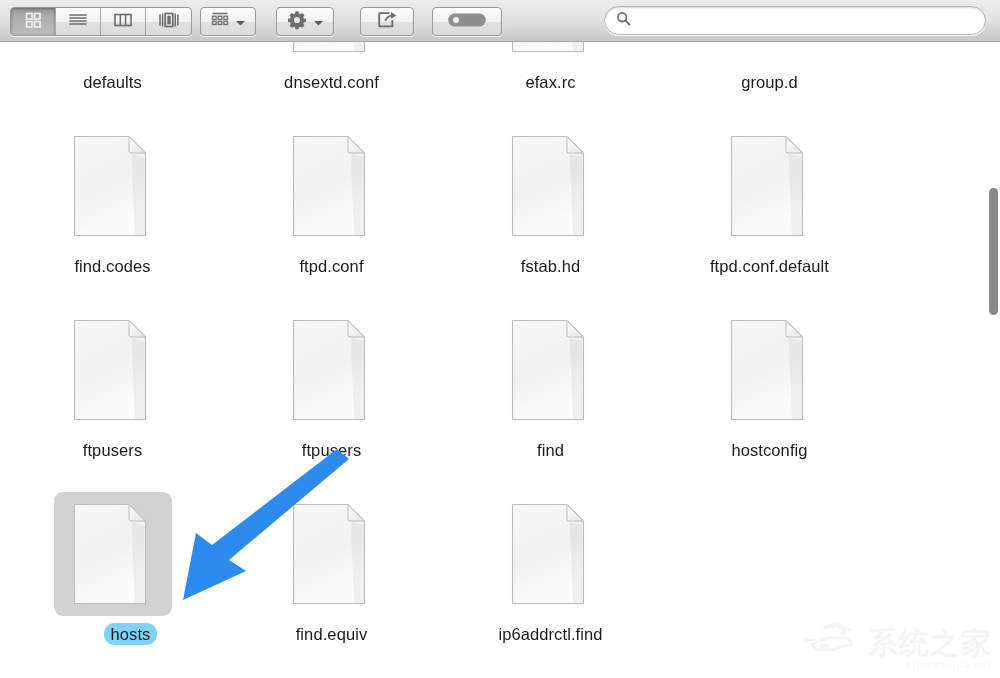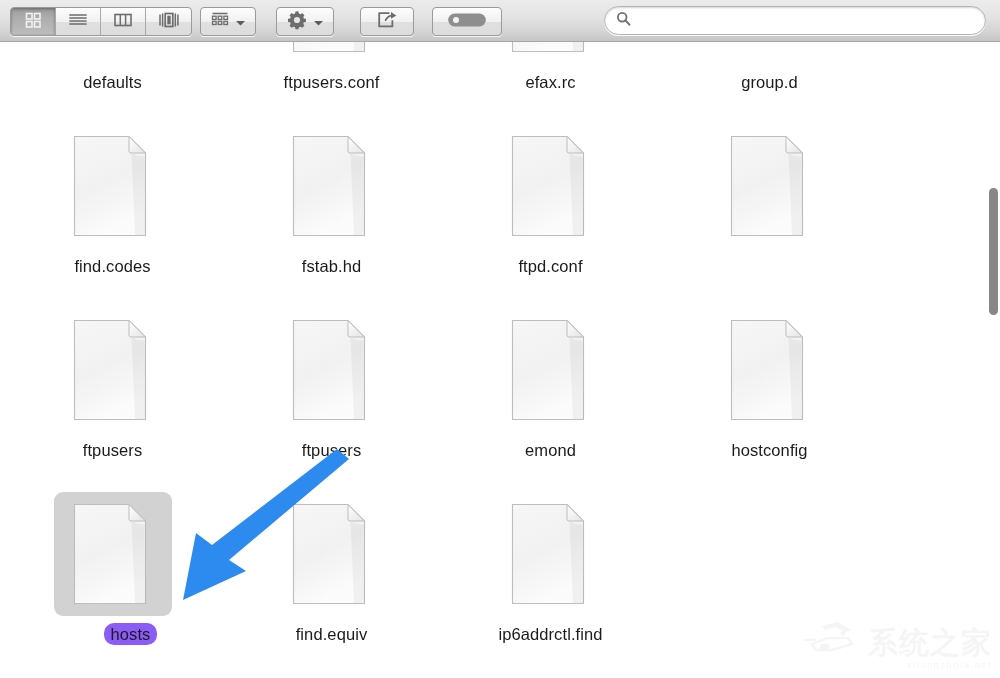--- a/index.html
+++ b/index.html
@@ -158,21 +158,21 @@
     margin-top: 7px;
     font-size: 16.5px;
     color: #1b1b1b;
     line-height: 20px;
     padding: 1px 7px;
     border-radius: 10px;
     white-space: nowrap;
     letter-spacing: 0.1px;
   }
   .file-item.selected .label {
-    background: #8b5cf6;
+    background: #7dd3fc;
     margin-left: 36px;
   }
 
   .file-item.empty .icon-box,
   .file-item.empty .label { visibility: hidden; }
 
   
   #scroll-track {
     position: absolute;
     right: 0;
@@ -384,21 +384,21 @@
           <stop offset="0%" stop-color="#ffffff"></stop>
           <stop offset="100%" stop-color="#e4e4e4"></stop>
         </linearGradient>
       </defs>
       <path d="M2.5 2.5 H57 L73.5 19 V101.5 H2.5 Z" fill="url(#docBody)" stroke="#bdbdbd" stroke-width="1.1"></path>
       <path d="M57 2.5 L73.5 19 H59 q-2 0-2-2 Z" fill="url(#docFold)" stroke="#bdbdbd" stroke-width="1.0"></path>
       <path d="M57 2.5 L73.5 19" stroke="#cccccc" stroke-width="1.0" fill="none"></path>
       <path d="M59.5 19.5 q6 3 13 3 L73.5 101 H63 Z" fill="#000" opacity="0.045"></path>
     </svg>
             </div>
-            <div class="label">ftpusers.conf</div>
+            <div class="label">dnsextd.conf</div>
           </div>
           <div class="file-item">
             <div class="icon-box">
               <svg width="82" height="104" viewBox="0 0 82 104">
       <defs>
         <linearGradient id="docBody" x1="0" y1="0" x2="0.35" y2="1">
           <stop offset="0%" stop-color="#f7f7f7"></stop>
           <stop offset="55%" stop-color="#f1f1f1"></stop>
           <stop offset="100%" stop-color="#fbfbfb"></stop>
         </linearGradient>
@@ -456,20 +456,42 @@
           <stop offset="0%" stop-color="#ffffff"></stop>
           <stop offset="100%" stop-color="#e4e4e4"></stop>
         </linearGradient>
       </defs>
       <path d="M2.5 2.5 H57 L73.5 19 V101.5 H2.5 Z" fill="url(#docBody)" stroke="#bdbdbd" stroke-width="1.1"></path>
       <path d="M57 2.5 L73.5 19 H59 q-2 0-2-2 Z" fill="url(#docFold)" stroke="#bdbdbd" stroke-width="1.0"></path>
       <path d="M57 2.5 L73.5 19" stroke="#cccccc" stroke-width="1.0" fill="none"></path>
       <path d="M59.5 19.5 q6 3 13 3 L73.5 101 H63 Z" fill="#000" opacity="0.045"></path>
     </svg>
             </div>
+            <div class="label">ftpd.conf</div>
+          </div>
+          <div class="file-item">
+            <div class="icon-box">
+              <svg width="82" height="104" viewBox="0 0 82 104">
+      <defs>
+        <linearGradient id="docBody" x1="0" y1="0" x2="0.35" y2="1">
+          <stop offset="0%" stop-color="#f7f7f7"></stop>
+          <stop offset="55%" stop-color="#f1f1f1"></stop>
+          <stop offset="100%" stop-color="#fbfbfb"></stop>
+        </linearGradient>
+        <linearGradient id="docFold" x1="0" y1="0" x2="1" y2="1">
+          <stop offset="0%" stop-color="#ffffff"></stop>
+          <stop offset="100%" stop-color="#e4e4e4"></stop>
+        </linearGradient>
+      </defs>
+      <path d="M2.5 2.5 H57 L73.5 19 V101.5 H2.5 Z" fill="url(#docBody)" stroke="#bdbdbd" stroke-width="1.1"></path>
+      <path d="M57 2.5 L73.5 19 H59 q-2 0-2-2 Z" fill="url(#docFold)" stroke="#bdbdbd" stroke-width="1.0"></path>
+      <path d="M57 2.5 L73.5 19" stroke="#cccccc" stroke-width="1.0" fill="none"></path>
+      <path d="M59.5 19.5 q6 3 13 3 L73.5 101 H63 Z" fill="#000" opacity="0.045"></path>
+    </svg>
+            </div>
             <div class="label">fstab.hd</div>
           </div>
           <div class="file-item">
             <div class="icon-box">
               <svg width="82" height="104" viewBox="0 0 82 104">
       <defs>
         <linearGradient id="docBody" x1="0" y1="0" x2="0.35" y2="1">
           <stop offset="0%" stop-color="#f7f7f7"></stop>
           <stop offset="55%" stop-color="#f1f1f1"></stop>
           <stop offset="100%" stop-color="#fbfbfb"></stop>
@@ -478,42 +500,21 @@
           <stop offset="0%" stop-color="#ffffff"></stop>
           <stop offset="100%" stop-color="#e4e4e4"></stop>
         </linearGradient>
       </defs>
       <path d="M2.5 2.5 H57 L73.5 19 V101.5 H2.5 Z" fill="url(#docBody)" stroke="#bdbdbd" stroke-width="1.1"></path>
       <path d="M57 2.5 L73.5 19 H59 q-2 0-2-2 Z" fill="url(#docFold)" stroke="#bdbdbd" stroke-width="1.0"></path>
       <path d="M57 2.5 L73.5 19" stroke="#cccccc" stroke-width="1.0" fill="none"></path>
       <path d="M59.5 19.5 q6 3 13 3 L73.5 101 H63 Z" fill="#000" opacity="0.045"></path>
     </svg>
             </div>
-            <div class="label">ftpd.conf</div>
-          </div>
-          <div class="file-item">
-            <div class="icon-box">
-              <svg width="82" height="104" viewBox="0 0 82 104">
-      <defs>
-        <linearGradient id="docBody" x1="0" y1="0" x2="0.35" y2="1">
-          <stop offset="0%" stop-color="#f7f7f7"></stop>
-          <stop offset="55%" stop-color="#f1f1f1"></stop>
-          <stop offset="100%" stop-color="#fbfbfb"></stop>
-        </linearGradient>
-        <linearGradient id="docFold" x1="0" y1="0" x2="1" y2="1">
-          <stop offset="0%" stop-color="#ffffff"></stop>
-          <stop offset="100%" stop-color="#e4e4e4"></stop>
-        </linearGradient>
-      </defs>
-      <path d="M2.5 2.5 H57 L73.5 19 V101.5 H2.5 Z" fill="url(#docBody)" stroke="#bdbdbd" stroke-width="1.1"></path>
-      <path d="M57 2.5 L73.5 19 H59 q-2 0-2-2 Z" fill="url(#docFold)" stroke="#bdbdbd" stroke-width="1.0"></path>
-      <path d="M57 2.5 L73.5 19" stroke="#cccccc" stroke-width="1.0" fill="none"></path>
-      <path d="M59.5 19.5 q6 3 13 3 L73.5 101 H63 Z" fill="#000" opacity="0.045"></path>
-    </svg>
-            </div>
+            <div class="label">ftpd.conf.default</div>
           </div>
         </div>
         <div class="grid-row">
           <div class="file-item">
             <div class="icon-box">
               <svg width="82" height="104" viewBox="0 0 82 104">
       <defs>
         <linearGradient id="docBody" x1="0" y1="0" x2="0.35" y2="1">
           <stop offset="0%" stop-color="#f7f7f7"></stop>
           <stop offset="55%" stop-color="#f1f1f1"></stop>
@@ -567,21 +568,21 @@
           <stop offset="0%" stop-color="#ffffff"></stop>
           <stop offset="100%" stop-color="#e4e4e4"></stop>
         </linearGradient>
       </defs>
       <path d="M2.5 2.5 H57 L73.5 19 V101.5 H2.5 Z" fill="url(#docBody)" stroke="#bdbdbd" stroke-width="1.1"></path>
       <path d="M57 2.5 L73.5 19 H59 q-2 0-2-2 Z" fill="url(#docFold)" stroke="#bdbdbd" stroke-width="1.0"></path>
       <path d="M57 2.5 L73.5 19" stroke="#cccccc" stroke-width="1.0" fill="none"></path>
       <path d="M59.5 19.5 q6 3 13 3 L73.5 101 H63 Z" fill="#000" opacity="0.045"></path>
     </svg>
             </div>
-            <div class="label">emond</div>
+            <div class="label">find</div>
           </div>
           <div class="file-item">
             <div class="icon-box">
               <svg width="82" height="104" viewBox="0 0 82 104">
       <defs>
         <linearGradient id="docBody" x1="0" y1="0" x2="0.35" y2="1">
           <stop offset="0%" stop-color="#f7f7f7"></stop>
           <stop offset="55%" stop-color="#f1f1f1"></stop>
           <stop offset="100%" stop-color="#fbfbfb"></stop>
         </linearGradient>

